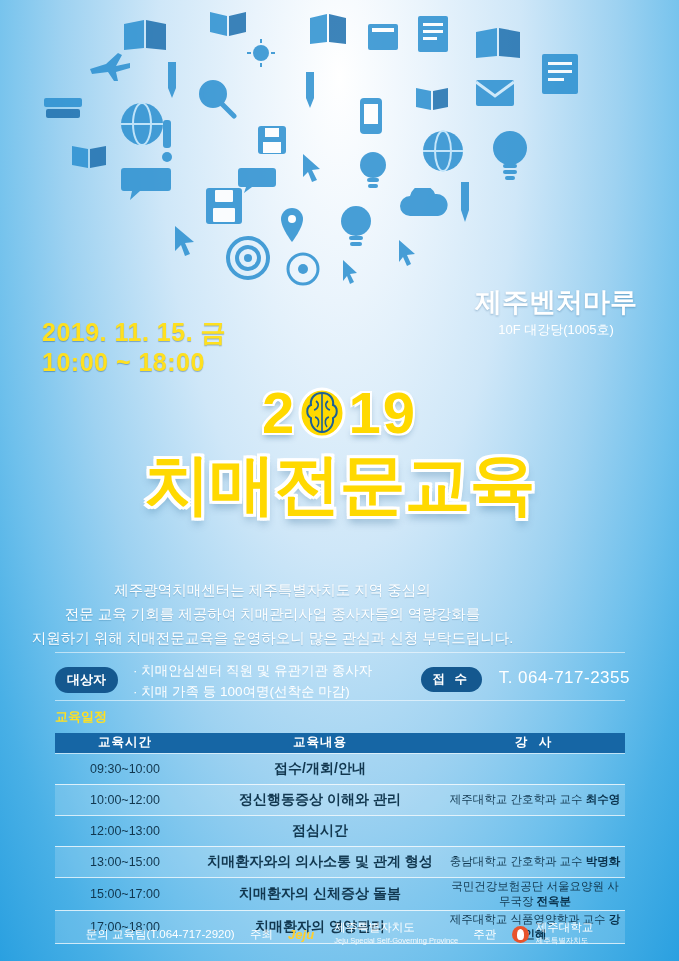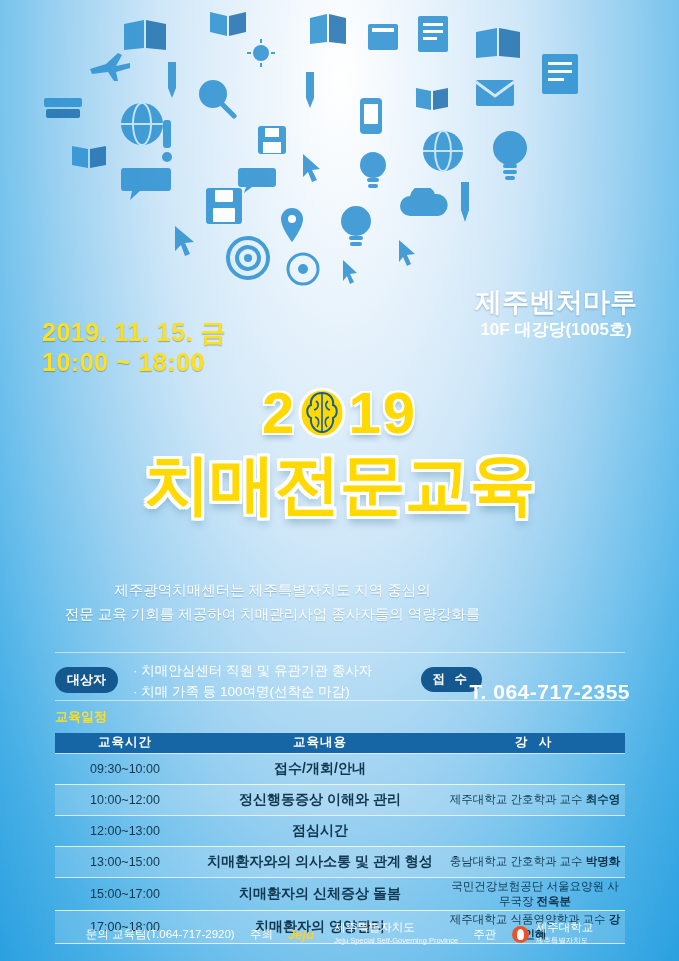--- a/index.html
+++ b/index.html
@@ -43,21 +43,21 @@
     letter-spacing:.5px;
     text-shadow:0 1px 1px rgba(0,60,110,.35);
   }
   .dateline1 { font-size:25px; line-height:30px;margin-top:29px; }
   .dateline2 { font-size:25px; line-height:30px; }
   .venue {
     position:absolute; right:42px; top:6px;
     text-align:center; color:#ffffff;
   }
   .venue .v1 { font-size:27px; font-weight:bold; line-height:32px; text-shadow:0 1px 2px rgba(0,60,110,.3); }
-  .venue .v2 { font-size:17px; line-height:24px;font-weight:bold; }
+  .venue .v2 { font-size:13px; line-height:24px; }
 
   
   .titleWrap { position:absolute; left:0; top:382px; width:679px; text-align:center; }
   .year {
     font-size:58px; font-weight:bold; letter-spacing:2px;
     color:#ffd900;
     text-shadow:
       -2px -2px 0 #ffffff, 2px -2px 0 #ffffff, -2px 2px 0 #ffffff, 2px 2px 0 #ffffff,
       0 4px 6px rgba(0,70,120,.35);
     line-height:62px;
@@ -106,21 +106,21 @@
     position:absolute; left:78px; top:2px;
     color:#ffffff; font-size:13.5px; line-height:21px;
   }
   .contactpill {
     position:absolute; right:148px; top:9px;
     background:#14588f; color:#ffffff; font-size:12.5px; font-weight:bold;
     border-radius:13px; padding:4px 12px; letter-spacing:3px;
   }
   .phone {
     position:absolute; right:0; top:10px;
-    color:#ffffff; font-size:21px; font-weight:bold; letter-spacing:.5px;margin-top:12px;
+    color:#ffffff; font-size:17px; font-weight:normal; letter-spacing:.5px;
   }
 
   
   .schedTitle {
     position:absolute; left:55px; top:708px;
     color:#ffe01f; font-size:13px; font-weight:bold;
   }
   table.sched {
     position:absolute; left:55px; top:733px; width:570px;
     border-collapse:collapse;
@@ -479,20 +479,21 @@
           <path d="M26 7 V45 M20 14 C24 17 22 22 18 23 M32 14 C28 17 30 22 34 23 M19 30 C23 31 24 36 21 40 M33 30 C29 31 28 36 31 40" fill="none" stroke="#1b5f95" stroke-width="1.6"></path>
         </svg>
       </span><span>19</span>
     </div>
     <div class="maintitle">치매전문교육</div>
   </div>
 
   <div class="intro">
     <div>제주광역치매센터는 제주특별자치도 지역 중심의</div>
     <div>전문 교육 기회를 제공하여 치매관리사업 종사자들의 역량강화를</div>
+    <div>지원하기 위해 치매전문교육을 운영하오니 많은 관심과 신청 부탁드립니다.</div>
   </div>
 
   <div class="divider d1"></div>
 
   <div class="targetrow">
     <span class="pill">대상자</span>
     <div class="targetlines">
       <div>· 치매안심센터 직원 및 유관기관 종사자</div>
       <div>· 치매 가족 등 100여명(선착순 마감)</div>
     </div>

